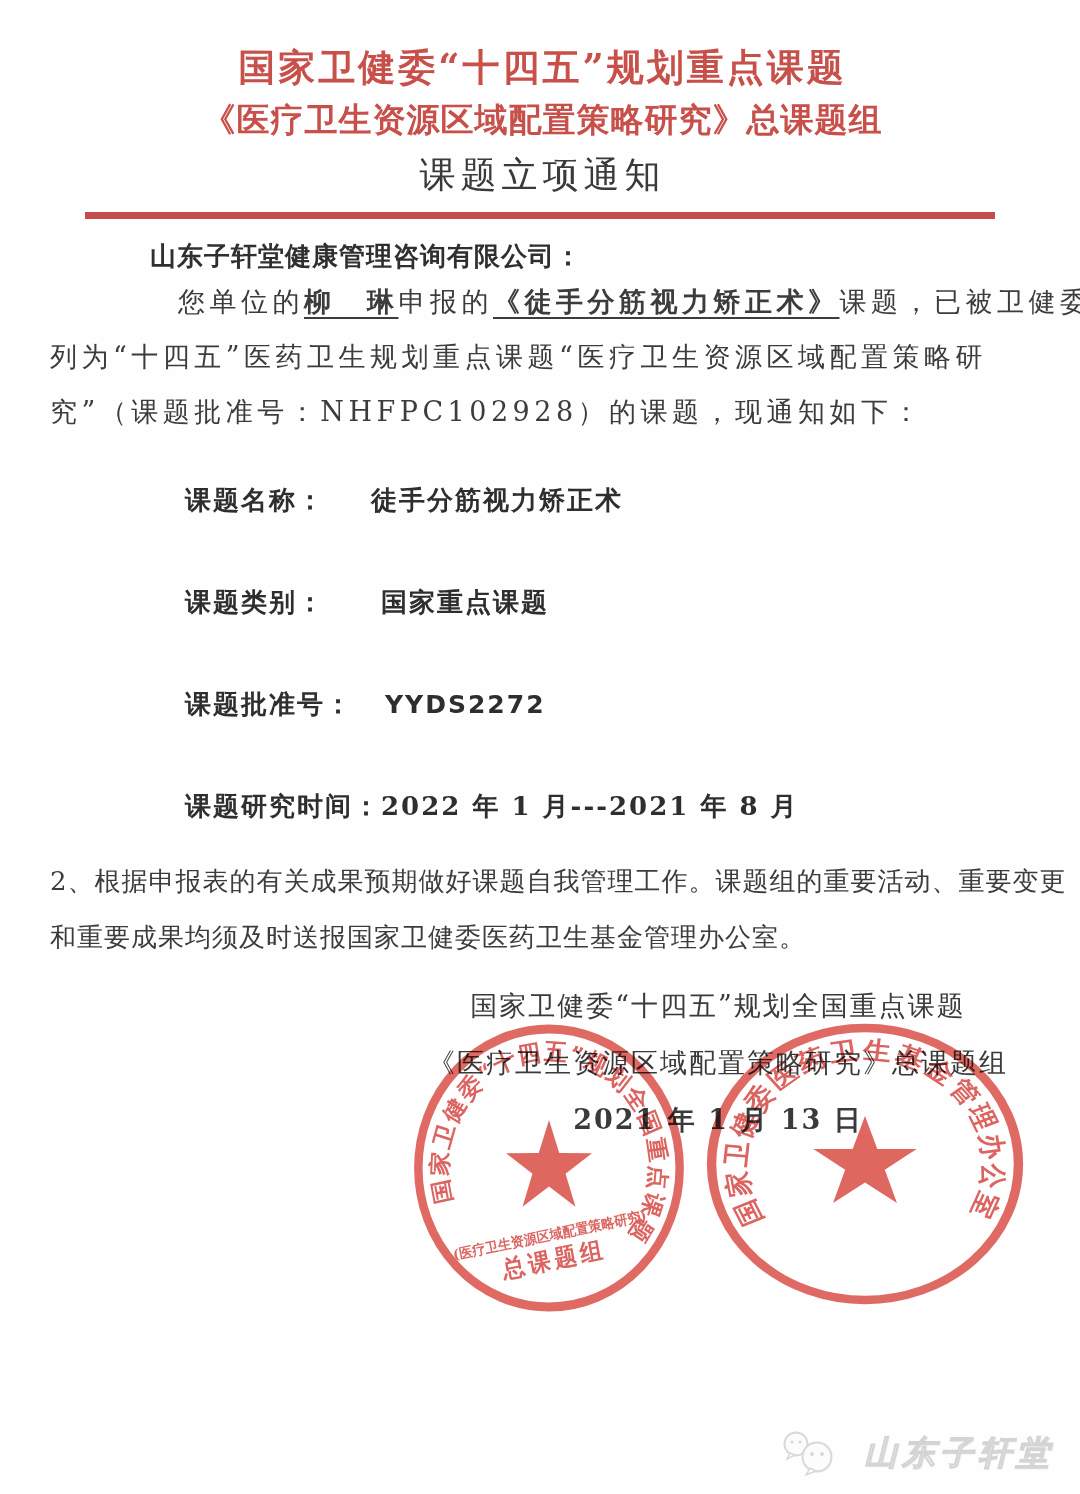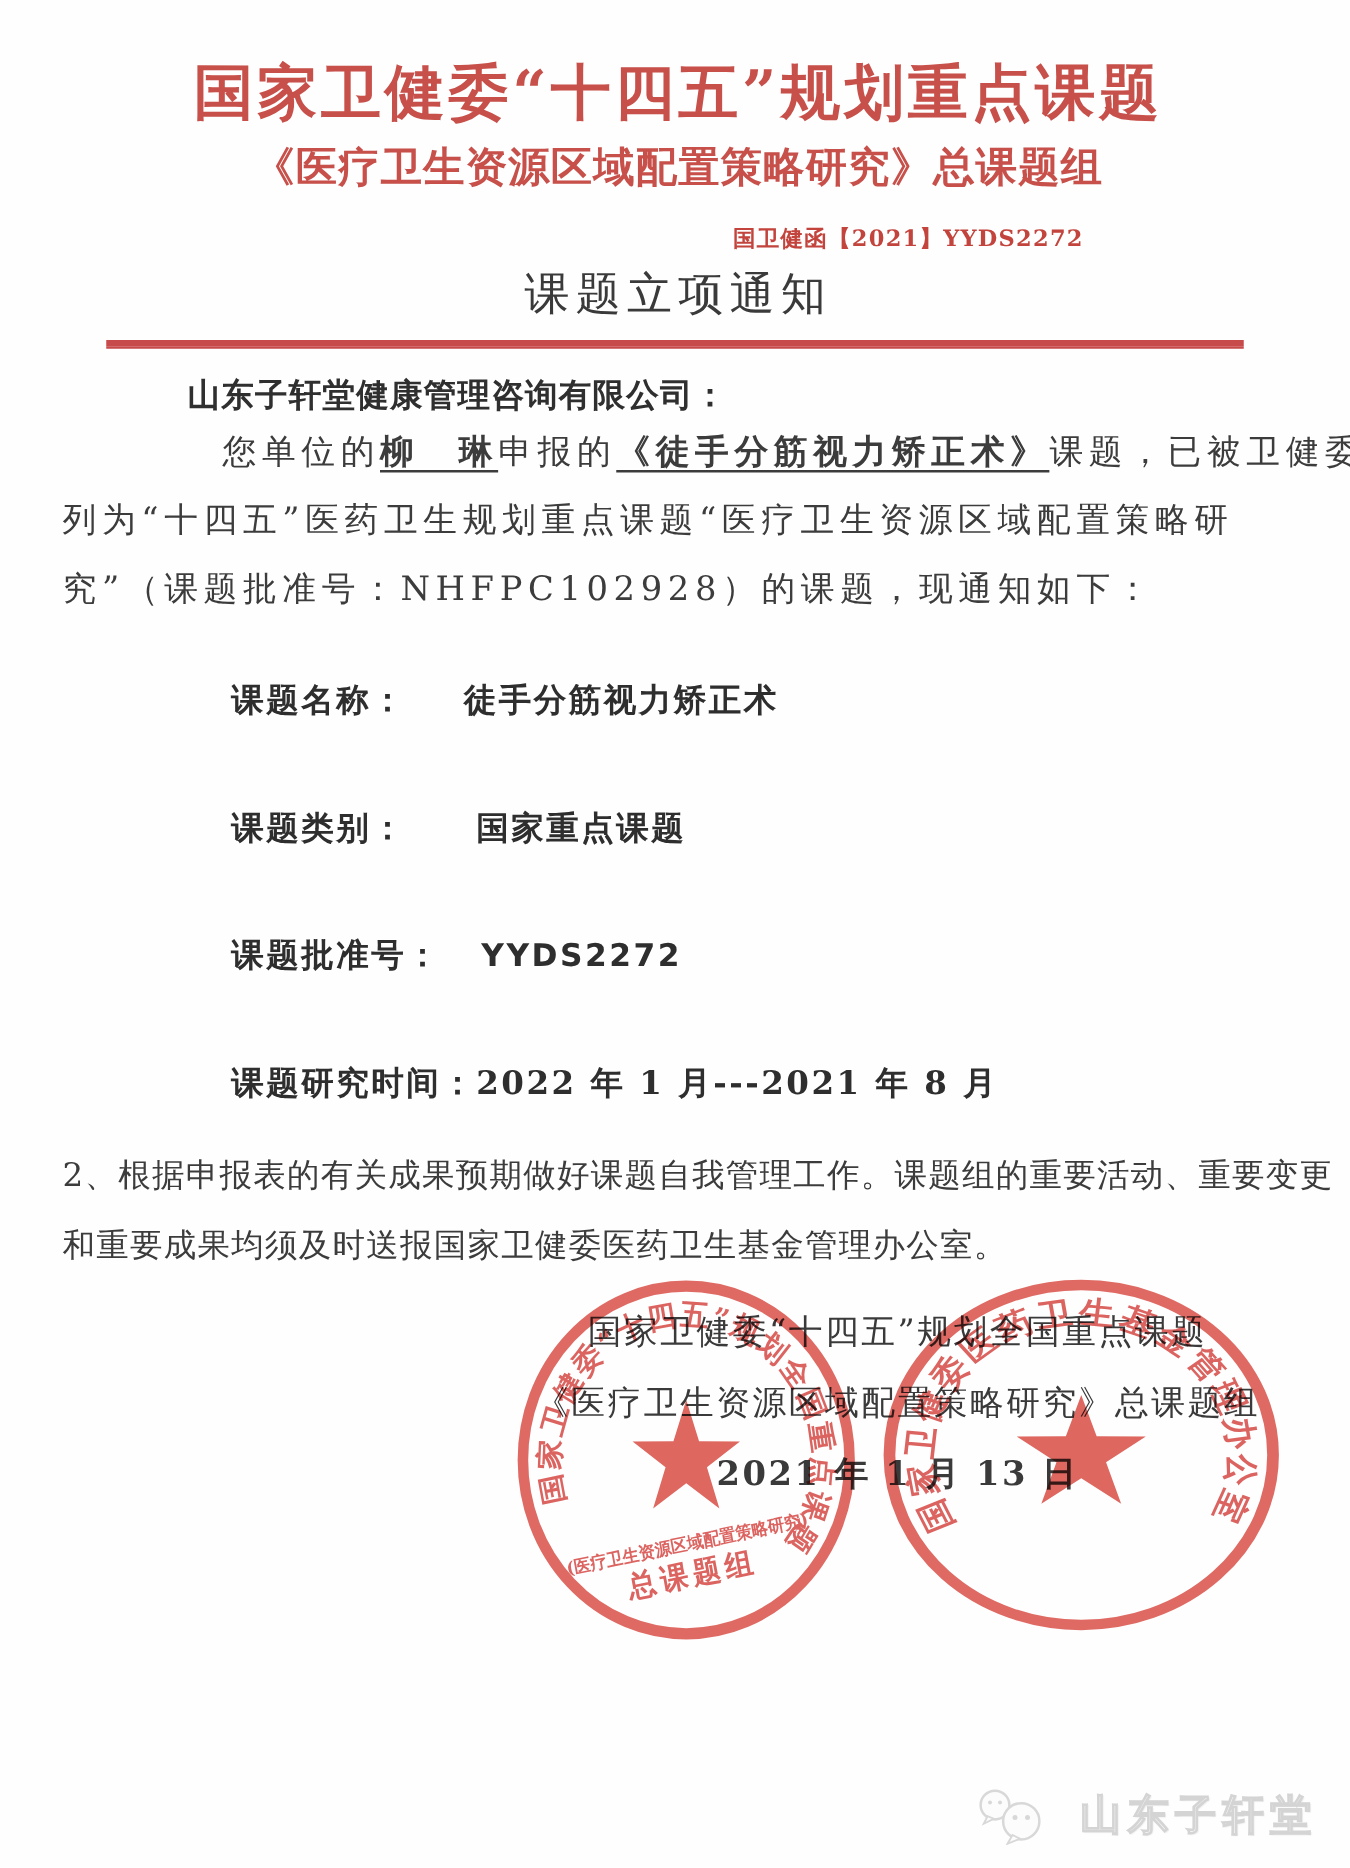--- a/index.html
+++ b/index.html
@@ -5,21 +5,21 @@
   * { margin:0; padding:0; box-sizing:border-box; }
   html,body { background:#ffffff; }
   .page {
     position:relative; width:1080px; height:1494px; background:#fefefe;
     font-family:"DejaVu Serif","Liberation Serif",serif;
     color:#3c3c3c; overflow:hidden; margin:0 auto;
   }
   .doc { padding:44px 45px 0 50px; }
 
   .title-1 {
-    text-align:center; color:#c8504a; font-weight:700; font-size:48px;
+    text-align:center; color:#c8504a; font-weight:700; font-size:37px;
     letter-spacing:3px; line-height:1.25;
   }
   .title-2 {
     text-align:center; color:#c8504a; font-weight:700; font-size:33px;
     letter-spacing:1px; margin-top:8px;
   }
   .ref-number {
     text-align:right; padding-right:168px; margin-top:22px;
     color:#c2443d; font-weight:700; font-size:18px; letter-spacing:1px;
   }
@@ -62,38 +62,37 @@
 
   .seal {
     position:absolute; mix-blend-mode:multiply; opacity:.9; z-index:2;
     pointer-events:none;
   }
   .seal-left  { left:408px; top:1016px; }
   .seal-right { left:698px; top:1016px; }
 
   .watermark {
     position:absolute; right:26px; bottom:18px; display:flex;
-    align-items:flex-start; gap:26px; z-index:0;
+    align-items:flex-end; gap:26px; z-index:0;font-style:italic;
   }
   .watermark-text {
     font-family:"DejaVu Sans","Liberation Sans",sans-serif;
     font-size:33px; letter-spacing:5px; color:#fafafa;
     -webkit-text-stroke:1px #d4d4d4; text-shadow:1px 1px 1px #e9e9e9;
     font-weight:700;
   }
 </style>
 </head>
 <body>
 
 <div class="page">
   <div class="doc">
 
     <div class="title-1">国家卫健委“十四五”规划重点课题</div>
     <div class="title-2">《医疗卫生资源区域配置策略研究》总课题组</div>
-    <div class="ref-number">国卫健函【2021】YYDS2272</div>
     <div class="notice-heading">课题立项通知</div>
     <div class="double-rule"></div>
 
     <div class="recipient">山东子轩堂健康管理咨询有限公司：</div>
 
     <div class="para-1">
       <div class="line first"><span>您单位的</span><span class="applicant-name">柳　琳</span><span>申报的</span><span class="project-title">《徒手分筋视力矫正术》</span><span>课题，已被卫健委</span></div>
       <div class="line">列为“十四五”医药卫生规划重点课题“医疗卫生资源区域配置策略研</div>
       <div class="line">究”（课题批准号：NHFPC102928）的课题，现通知如下：</div>
     </div>

